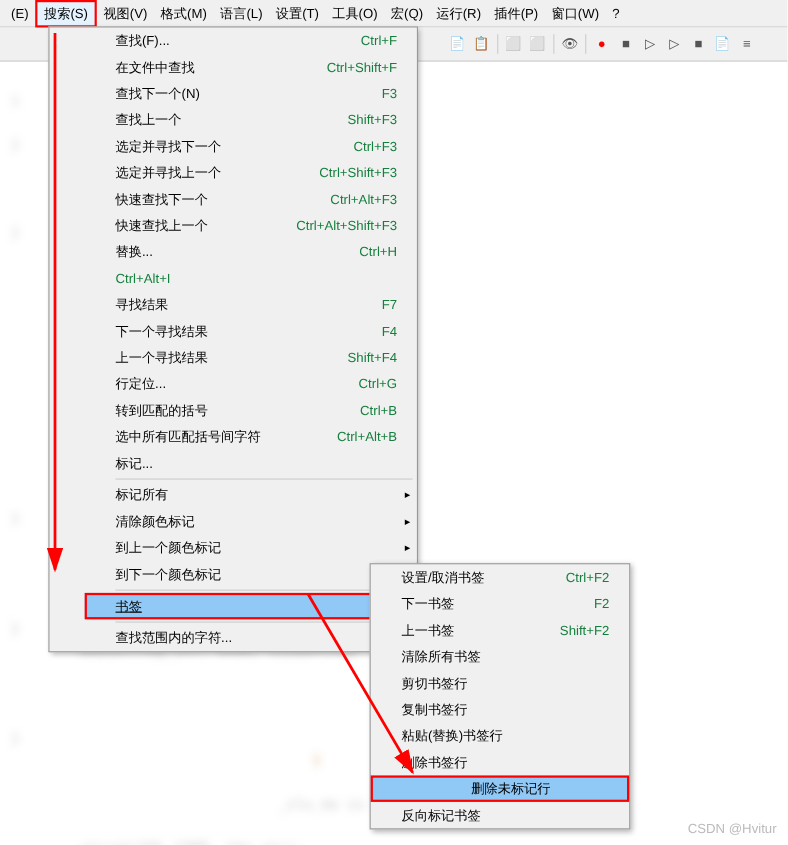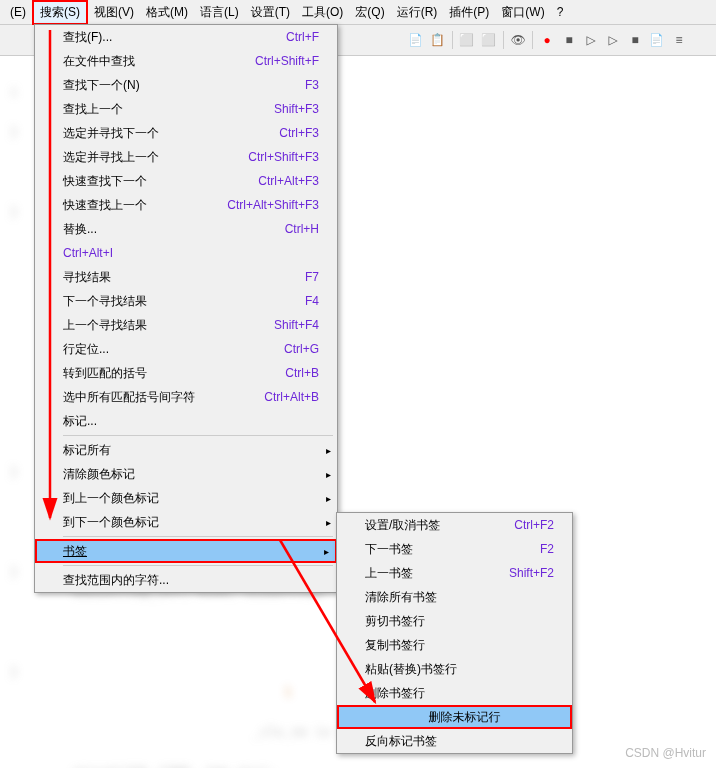--- a/index.html
+++ b/index.html
@@ -49,36 +49,37 @@
   }
   .tb-sep {
     width: 1px;
     height: 18px;
     background: #ccc;
     margin: 0 2px;
   }
   .dropdown {
     position: absolute;
     top: 24px;
-    left: 34px;
+    left: 44px;
     width: 302px;
     background: #f0f0f0;
     border: 1px solid #999;
     box-shadow: 2px 2px 5px rgba(0,0,0,0.3);
     z-index: 10;
+    padding-left: 32px;
   }
   .dropdown-item {
     display: flex;
     align-items: center;
     padding: 3px 8px 3px 28px;
     height: 18px;
     position: relative;
   }
   .dropdown-item .label { flex: 1; }
-  .dropdown-item .shortcut { color: #6d28d9; padding-right: 10px; }
+  .dropdown-item .shortcut { color: #15803d; padding-right: 10px; }
   .dropdown-item .arrow {
     position: absolute;
     right: 6px;
     font-size: 10px;
   }
   .dropdown-sep {
     height: 1px;
     background: #ccc;
     margin: 2px 4px 2px 28px;
   }

